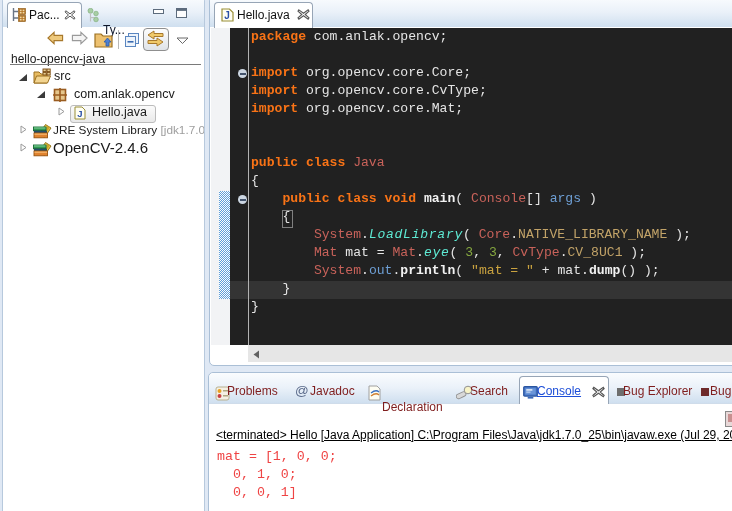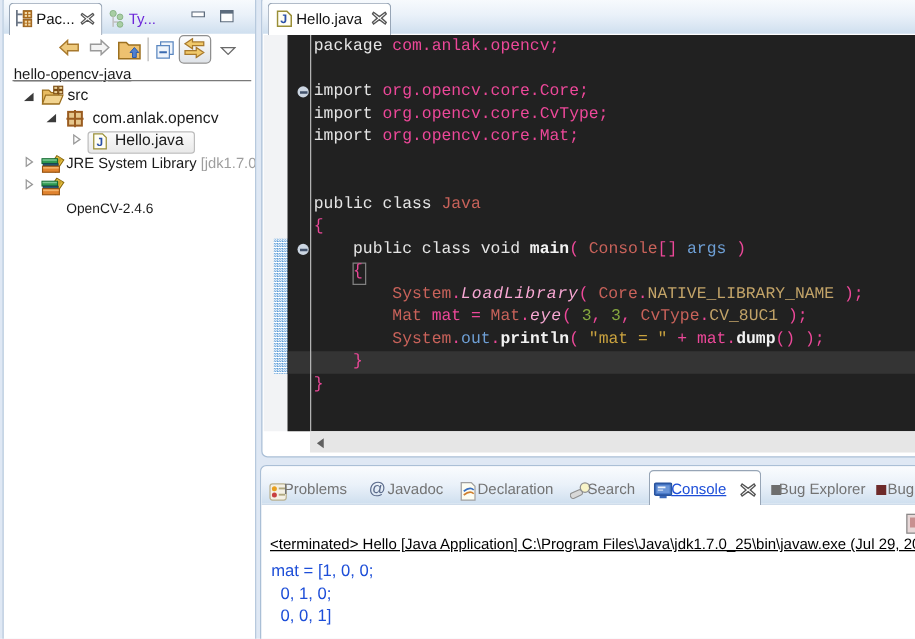--- a/index.html
+++ b/index.html
@@ -4,31 +4,31 @@
 <style>
 html,body{margin:0;padding:0;}
 body{width:732px;height:511px;overflow:hidden;position:relative;
  background:#dfe8f4;font-family:"Liberation Sans",sans-serif;}
 .frame{position:absolute;background:#fff;border:1px solid #aabfd6;border-radius:5px;}
 .tabrow{position:absolute;left:0;right:0;top:0;height:30px;border-radius:5px 5px 0 0;
  background:linear-gradient(180deg,#fafcfe 0%,#eaf1f9 50%,#cfdfef 100%);}
 .atab{position:absolute;background:#fff;border:1px solid #97a5b6;border-bottom:none;
  border-radius:4px 4px 0 0;}
 pre{margin:0;}
-.k{color:#e5e5e5;font-weight:normal}
-.d{color:#ec4899}
+.k{color:#f97316;font-weight:bold}
+.d{color:#e5e5e5}
 .t{color:#c8625a}
 .b{color:#6e9fd5}
 .s{color:#c9a23f}
 .c{color:#c2a368}
 .g{color:#85a73f}
 .m{color:#f2f2f2;font-weight:bold}
-.i{color:#f9a8d4;font-style:italic;letter-spacing:0.7px}
+.i{color:#5eead4;font-style:italic;letter-spacing:0.7px}
 .treetext{font-size:12.5px;line-height:18px;color:#1a1a1a;position:absolute;white-space:nowrap;}
-.ctab{position:absolute;top:11px;font-size:12px;color:#737373;white-space:nowrap;}
+.ctab{position:absolute;top:11px;font-size:12px;color:#7f1d1d;white-space:nowrap;}
 </style>
 </head>
 <body>
 
 <div class="frame" style="left:2px;top:-4px;width:201px;height:520px;border-color:#b7c9dd;overflow:hidden;">
  <div class="tabrow"></div>
 
  <div class="atab" style="left:4px;top:5px;width:73px;height:25px;"></div>
  <svg style="position:absolute;left:9px;top:11px" width="14" height="14" viewBox="0 0 14 14">
    <path d="M1.5 0 L1.5 13 M1.5 3.5 L6 3.5 M1.5 10 L6 10" stroke="#6a7585" stroke-width="1.4" fill="none"></path>
@@ -52,21 +52,21 @@
   <path d="M2 1 L7.5 5 L13 1 L14 2.5 L9.5 6.5 L14 10.5 L13 12 L7.5 8 L2 12 L1 10.5 L5.5 6.5 L1 2.5 Z" fill="#fff" stroke="#555" stroke-width="1.3"></path>
  </svg>
 
  <svg style="position:absolute;left:84px;top:11px" width="13" height="15" viewBox="0 0 13 15">
   <circle cx="3.5" cy="2.8" r="2.5" fill="#a8cea4" stroke="#85b081" stroke-width="0.7"></circle>
   <rect x="2.9" y="5" width="1.2" height="8.5" fill="#c0c0c0"></rect>
   <rect x="3.5" y="9" width="4" height="1.2" fill="#c0c0c0"></rect>
   <circle cx="9" cy="5.5" r="2.3" fill="#a8cea4" stroke="#85b081" stroke-width="0.7"></circle>
   <circle cx="9" cy="11.5" r="2.3" fill="#a8cea4" stroke="#85b081" stroke-width="0.7"></circle>
  </svg>
- <div style="position:absolute;left:100px;top:9px;font-size:12px;line-height:18px;color:#6d28d9;">Ty...</div>
+ <div style="position:absolute;left:100px;top:24px;font-size:12px;line-height:18px;color:#0f172a;">Ty...</div>
 
  <svg style="position:absolute;left:150px;top:12px" width="11" height="5" viewBox="0 0 11 5">
   <rect x="0.5" y="0.5" width="10" height="4" fill="#fdfdfd" stroke="#5c6b7c" stroke-width="1"></rect>
  </svg>
  <svg style="position:absolute;left:173px;top:11px" width="11" height="10" viewBox="0 0 11 10">
   <rect x="0.5" y="0.5" width="10" height="9" fill="#fdfdfd" stroke="#5c6b7c" stroke-width="1"></rect>
   <rect x="0.5" y="0.5" width="10" height="2.4" fill="#5c6b7c"></rect>
  </svg>
 
  <svg style="position:absolute;left:44px;top:34px" width="17" height="14" viewBox="0 0 18 14">
@@ -150,21 +150,21 @@
  </svg>
  <svg style="position:absolute;left:30px;top:145px" width="20" height="15" viewBox="0 0 20 15">
   <path d="M12.5 0.5 L18 4 L11.5 13.5 L6 10 Z" fill="#eac446" stroke="#8a6a10" stroke-width="0.9"></path>
   <path d="M14.5 1.8 L16.8 3.3 L10.8 12 L8.5 10.5 Z" fill="#caa22c"></path>
   <rect x="0.5" y="3" width="12.5" height="3.8" fill="#2f9a52" stroke="#156a32" stroke-width="0.9"></rect>
   <rect x="1" y="3.4" width="11.5" height="1.2" fill="#7cc894"></rect>
   <rect x="1.5" y="7" width="12" height="1.8" fill="#2a5a78" stroke="#1a3a52" stroke-width="0.7"></rect>
   <rect x="1" y="9" width="13.5" height="4.8" fill="#e0832f" stroke="#96520f" stroke-width="0.9"></rect>
   <rect x="1.5" y="9.5" width="12.5" height="1.4" fill="#f3b269"></rect>
  </svg>
- <div class="treetext" style="left:50px;top:142px;font-size:11px;margin-top:19px;">OpenCV-2.4.6</div>
+ <div class="treetext" style="left:50px;top:142px;font-size:15px;">OpenCV-2.4.6</div>
 </div>
 
 <div class="frame" style="left:209px;top:-4px;width:527px;height:368px;">
  <div class="tabrow"></div>
  <div class="atab" style="left:4px;top:5px;width:97px;height:26px;"></div>
  <svg style="position:absolute;left:11px;top:11px" width="13" height="14" viewBox="0 0 13 14">
   <path d="M1 1 L8.5 1 L12 4.5 L12 13 L1 13 Z" fill="#fffef4" stroke="#9a8f37" stroke-width="1.2"></path>
   <text x="3.2" y="10.8" font-size="10" font-weight="bold" fill="#2a50a8" font-family="Liberation Sans">J</text>
  </svg>
  <div style="position:absolute;left:27px;top:9px;font-size:12px;line-height:18px;color:#111;">Hello.java</div>
@@ -221,21 +221,21 @@
  <div class="ctab" style="left:18px;">Problems</div>
 
  <div class="ctab" style="left:86px;color:#5a6a8a;font-size:13.5px;top:10px;">@</div>
  <div class="ctab" style="left:101px;">Javadoc</div>
 
  <svg style="position:absolute;left:158px;top:12px" width="16" height="16" viewBox="0 0 16 16">
   <path d="M2 1 L10 1 L13 4 L13 15 L2 15 Z" fill="#fdfdf2" stroke="#a0a0a0" stroke-width="1"></path>
   <path d="M4 8 Q9 4 12 7" fill="none" stroke="#3a70c0" stroke-width="1.3"></path>
   <path d="M4 11 Q9 7 12 10" fill="none" stroke="#d08030" stroke-width="1.3"></path>
  </svg>
- <div class="ctab" style="left:173px;">Declaration</div>
+ <div class="ctab" style="left:173px;margin-top:16px;">Declaration</div>
 
  <svg style="position:absolute;left:247px;top:12px" width="17" height="15" viewBox="0 0 17 15">
   <rect x="0" y="8" width="10" height="4.5" rx="2" transform="rotate(-25 5 10)" fill="#d8d8d8" stroke="#909090" stroke-width="0.9"></rect>
   <circle cx="12" cy="5" r="3.8" fill="#f8f4c8" stroke="#909090" stroke-width="1"></circle>
  </svg>
  <div class="ctab" style="left:261px;">Search</div>
 
  <div class="atab" style="left:310px;top:3px;width:88px;height:27px;"></div>
  <svg style="position:absolute;left:314px;top:12px" width="15" height="15" viewBox="0 0 16 14">
   <rect x="0.8" y="0.8" width="14.4" height="10" rx="1" fill="#4a7ac8" stroke="#2a55a0" stroke-width="1.4"></rect>
@@ -252,16 +252,16 @@
  <div style="position:absolute;left:408px;top:15px;width:8px;height:8px;background:#6e6e6e;"></div>
  <div class="ctab" style="left:414px;">Bug Explorer</div>
  <div style="position:absolute;left:492px;top:15px;width:8px;height:8px;background:#6e2a2a;"></div>
  <div class="ctab" style="left:501px;">Bug</div>
 
  <div style="position:absolute;left:516px;top:38px;width:15px;height:14px;border:1px solid #8a8a8a;background:#e8d8d8;"></div>
  <div style="position:absolute;left:519px;top:41px;width:10px;height:8px;background:#c89090;"></div>
 
  <div style="position:absolute;left:7px;top:55px;font-size:12px;line-height:14px;color:#000;text-decoration:underline;white-space:nowrap;">&lt;terminated&gt; Hello [Java Application] C:\Program Files\Java\jdk1.7.0_25\bin\javaw.exe (Jul 29, 20</div>
 
- <pre style="position:absolute;left:8px;top:75px;font-family:Liberation Sans, sans-serif;font-size:13.3px;line-height:18px;color:#1d4ed8;">mat = [1, 0, 0;
+ <pre style="position:absolute;left:8px;top:75px;font-family:Liberation Mono, monospace;font-size:13.3px;line-height:18px;color:#ef4444;">mat = [1, 0, 0;
   0, 1, 0;
   0, 0, 1]</pre>
 </div>
 
 </body></html>

